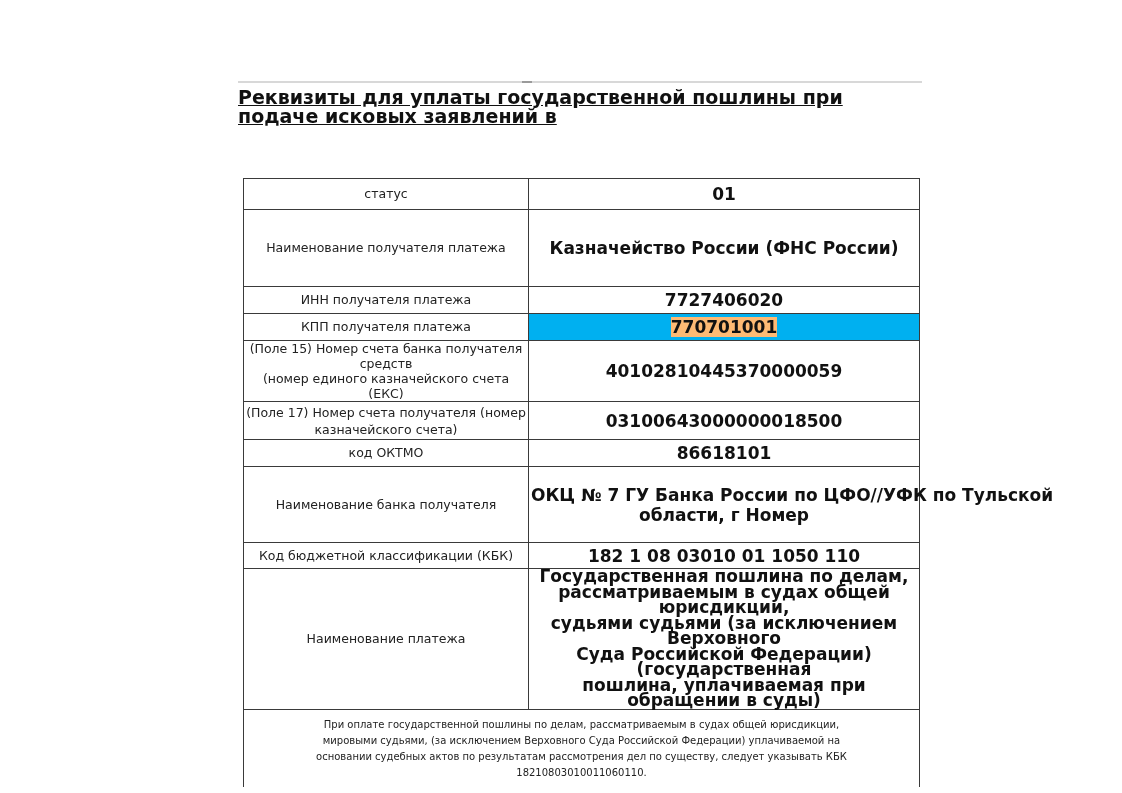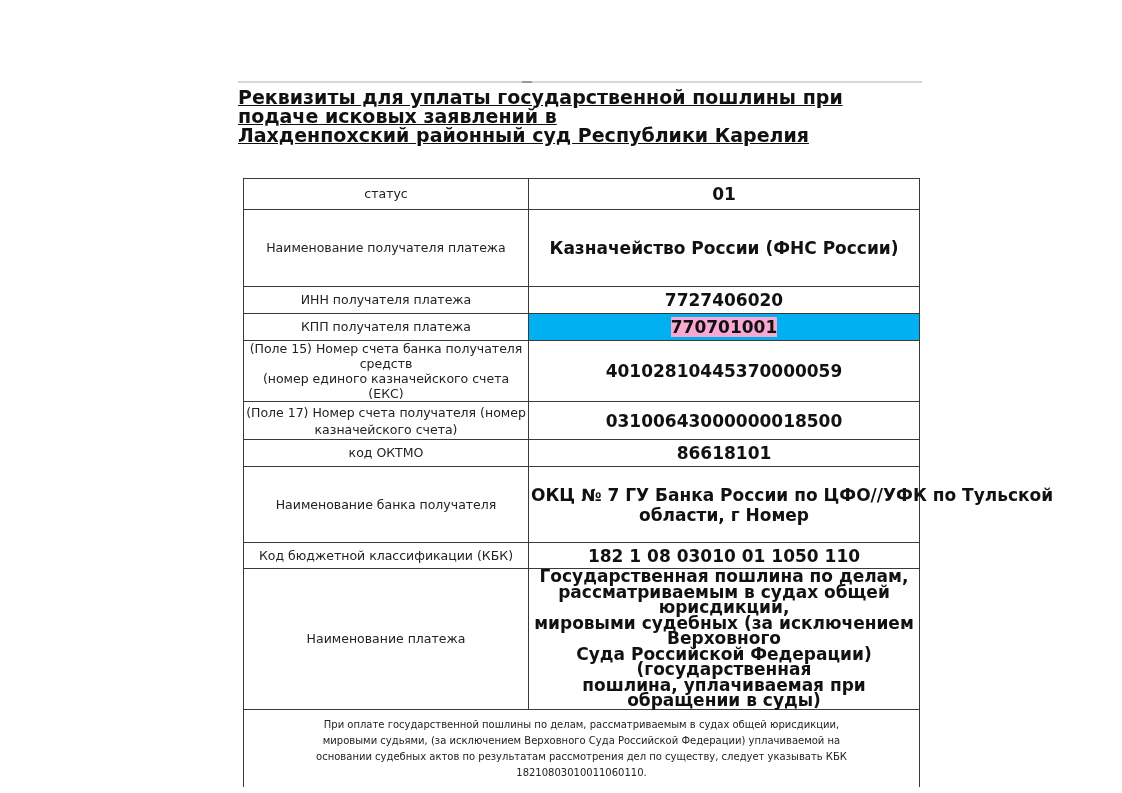--- a/index.html
+++ b/index.html
@@ -8,33 +8,32 @@
   .rule { position: absolute; left: 238px; top: 81px; width: 684px; height: 2px; background: #d8d8d8; }
   .rule-mark { position: absolute; left: 522px; top: 81px; width: 10px; height: 2px; background: #9a9a9a; }
   .title { position: absolute; left: 238px; top: 88px; width: 684px; text-align: left;
            font-weight: bold; font-size: 19px; line-height: 19px; text-decoration: underline; }
   table.req { position: absolute; left: 243px; top: 178px; width: 677px; border-collapse: collapse;
               table-layout: fixed; font-size: 12.5px; }
   table.req td { border: 1px solid #3a3a3a; text-align: center; vertical-align: middle; padding: 0 2px; line-height: 16px; margin-left: 36px; }
   table.req td.lbl { width: 280px; font-weight: normal; color: #222; }
   table.req td.val { font-weight: bold; font-size: 17px; color: #111; }
   td.hl { background: #00b0f0; }
-  td.hl span.mark { background: #f9a8d4; }
+  td.hl span.mark { background: #fdba74; }
   .ul-green { text-decoration-color: #6aa84f; }
   td.note { border-bottom: none !important; font-size: 10px; line-height: 15px; padding: 7px 8px 6px !important; color: #222; }
 </style>
 </head>
 <body>
 
 <div class="rule"></div>
 <div class="rule-mark"></div>
 
 <div class="title">
   <div>Реквизиты для уплаты государственной пошлины при подаче исковых заявлений в</div>
-  <div>Лахденпохский районный суд Республики Карелия</div>
 </div>
 
 <table class="req">
   <tbody>
       <tr style="height:31px">
     <td class="lbl">статус</td>
     <td class="val">01</td>
   </tr>
   <tr style="height:77px">
     <td class="lbl">Наименование получателя платежа</td>
@@ -76,21 +75,21 @@
   </tr>
   <tr style="height:26px">
     <td class="lbl">Код бюджетной классификации (КБК)</td>
     <td class="val">182 1 08 03010 01 1050 110</td>
   </tr>
   <tr style="height:82px">
     <td class="lbl">Наименование платежа</td>
     <td class="val" style="line-height:15.5px">
       <div>Государственная пошлина по делам,</div>
       <div>рассматриваемым в судах общей юрисдикции,</div>
-      <div>мировыми судебных (за исключением Верховного</div>
+      <div>судьями судьями (за исключением Верховного</div>
       <div>Суда Российской Федерации) (государственная</div>
       <div>пошлина, уплачиваемая при обращении в суды)</div>
     </td>
   </tr>
   <tr>
     <td class="note" colspan="2">
       <div>При оплате государственной пошлины по делам, рассматриваемым в судах общей юрисдикции,</div>
       <div>мировыми судьями, (за исключением Верховного Суда Российской Федерации) уплачиваемой на</div>
       <div>основании судебных актов по результатам рассмотрения дел по существу, следует указывать КБК</div>
       <div>18210803010011060110.</div>

